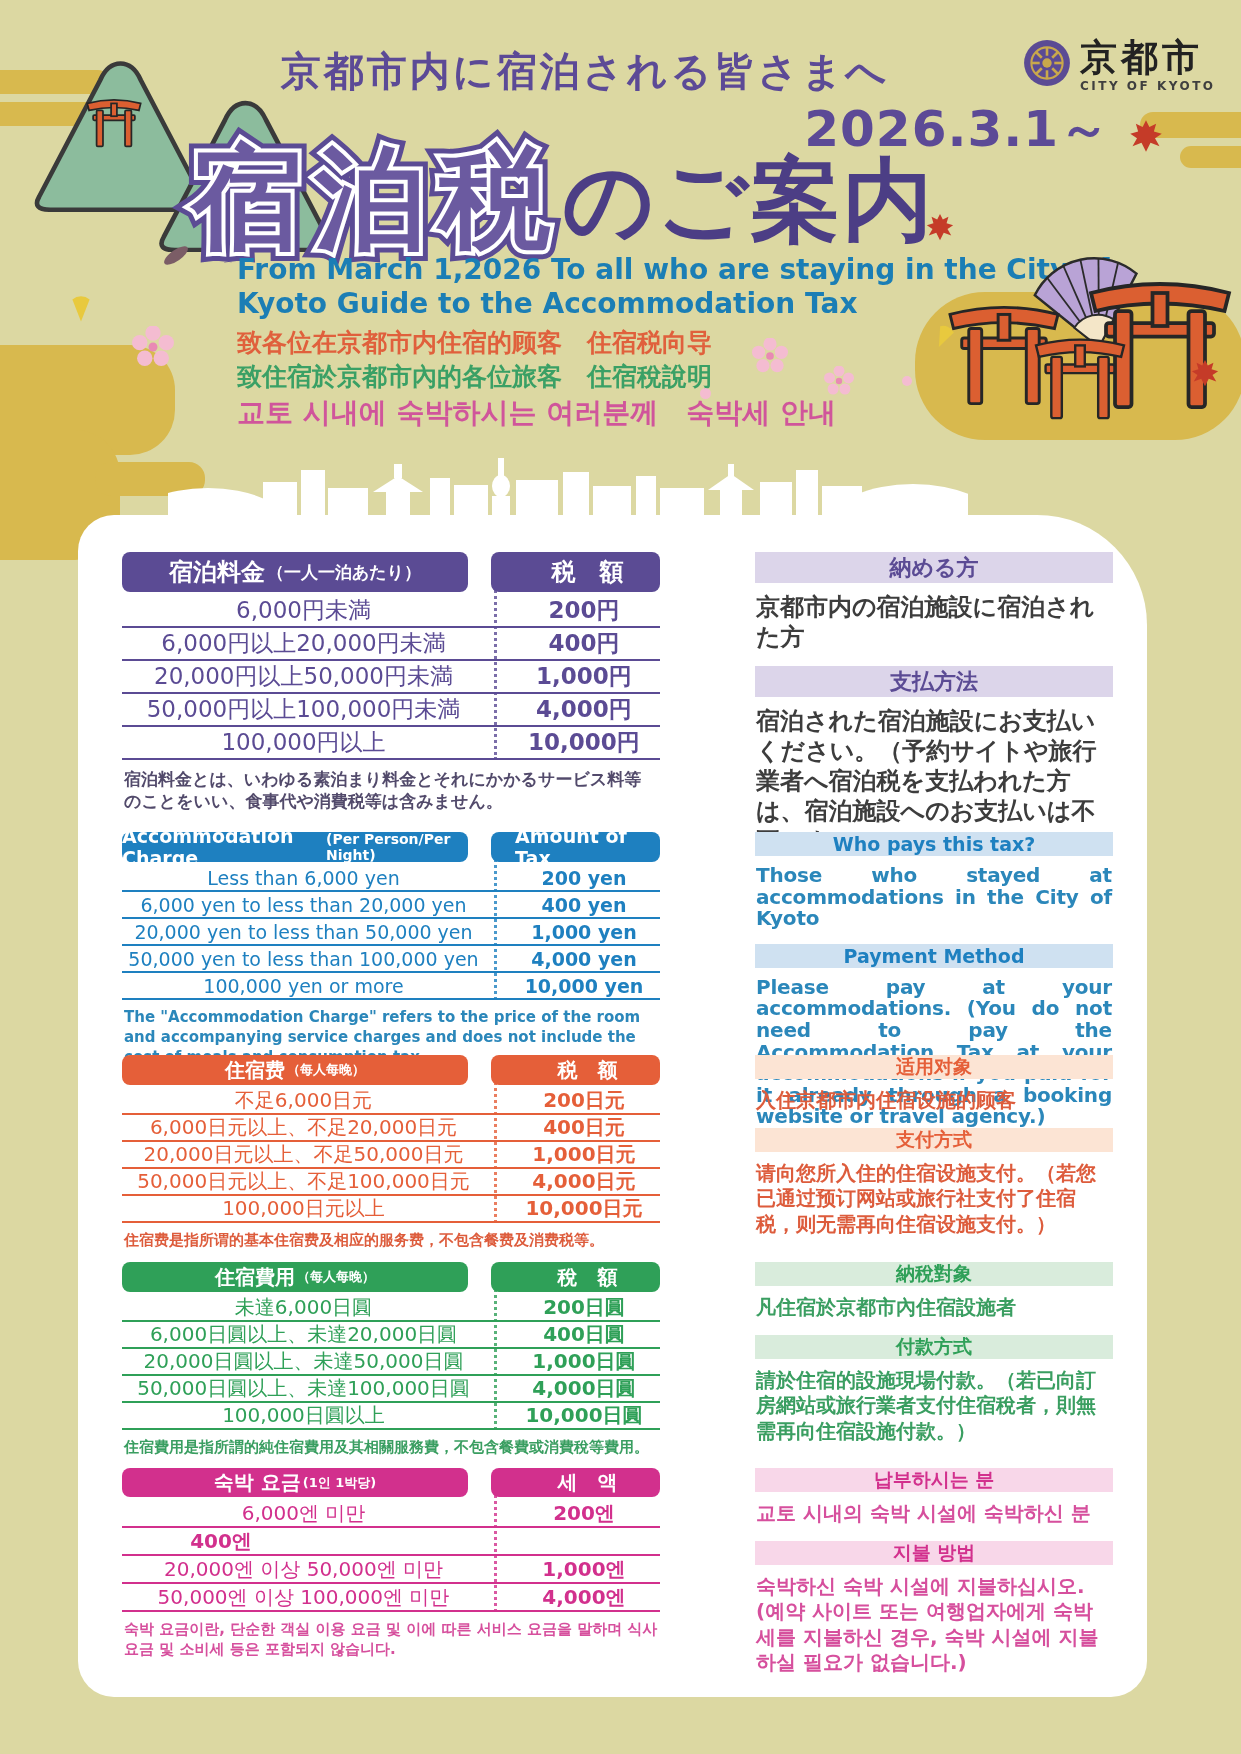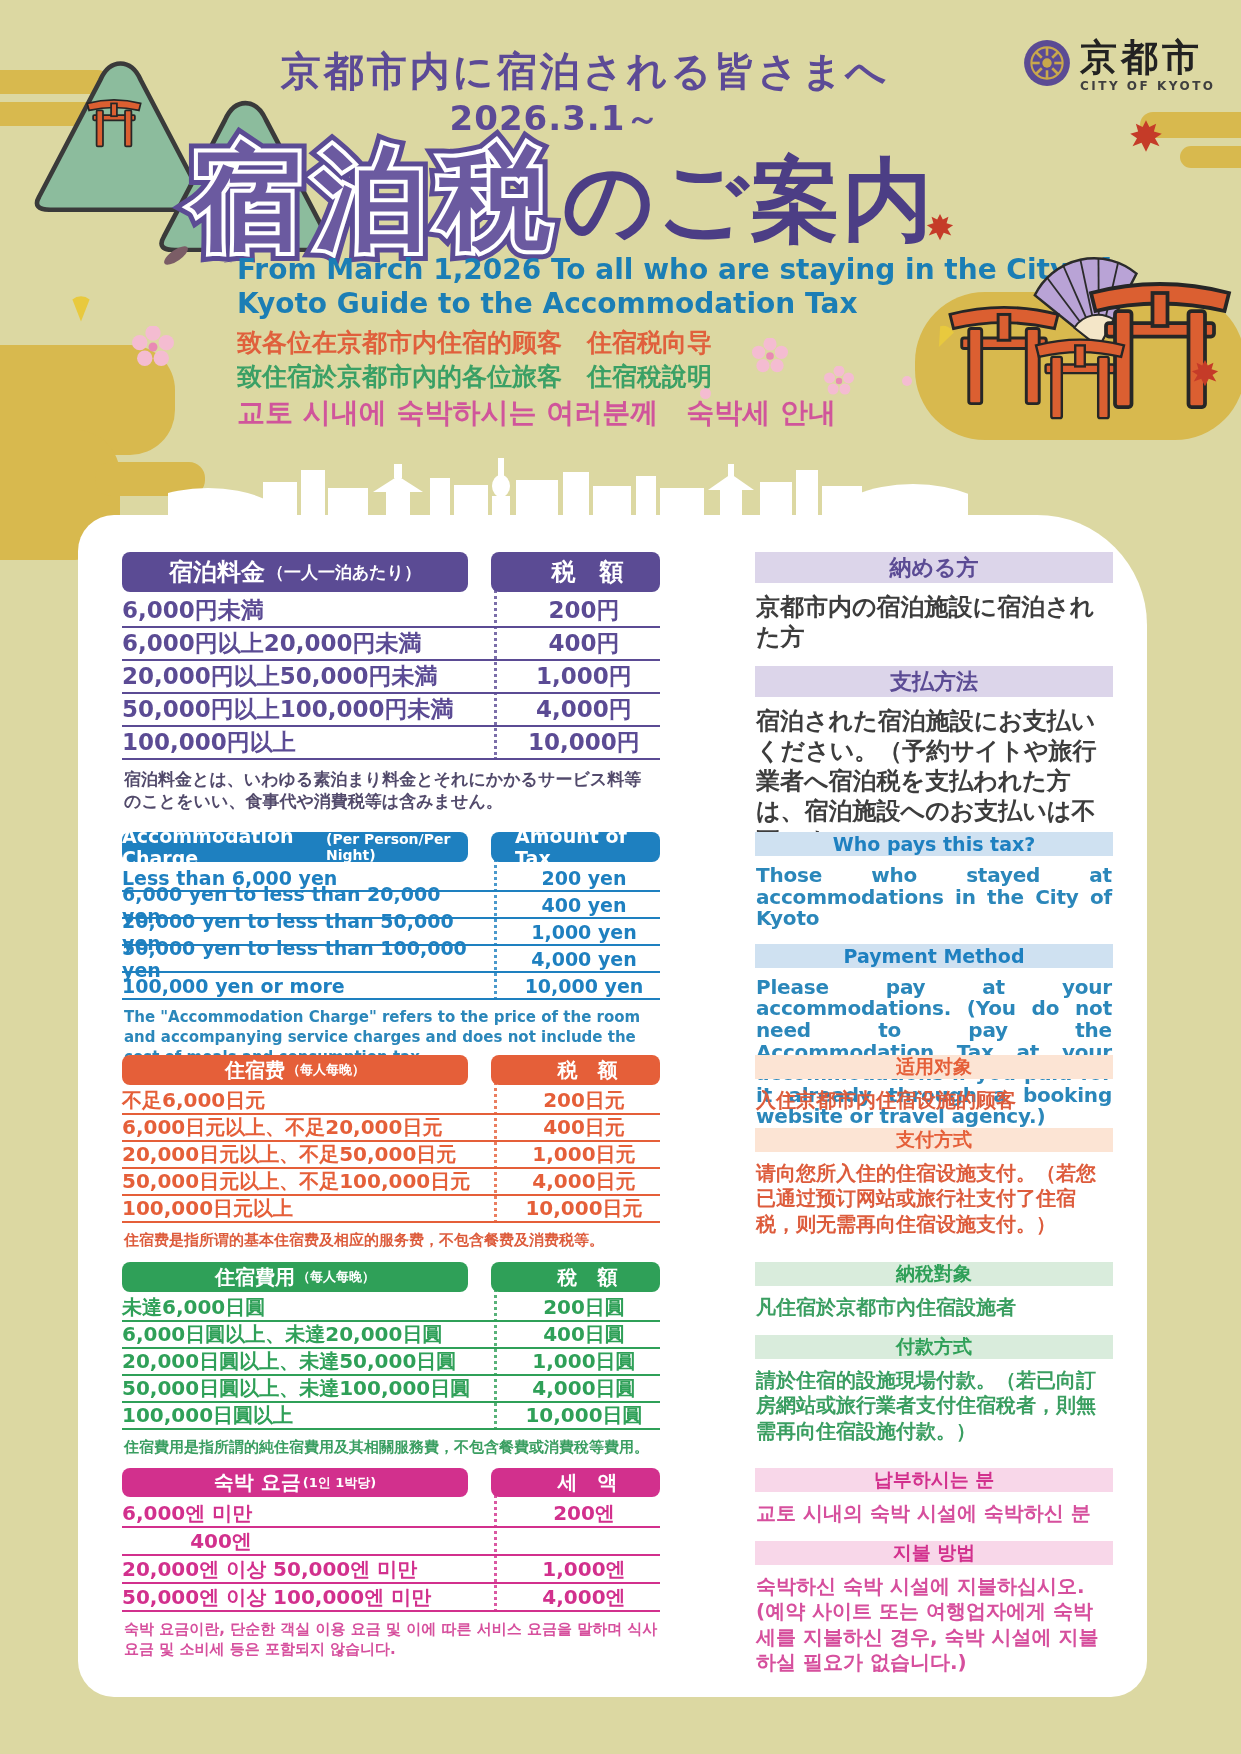--- a/index.html
+++ b/index.html
@@ -11,22 +11,22 @@
   .mt { position:absolute; }
   .mt svg { display:block; }
   .mt-char { position:absolute; font-size:62px; font-weight:900; color:#d9a848;
              text-shadow:-2px 0 #3a3a3a,2px 0 #3a3a3a,0 -2px #3a3a3a,0 2px #3a3a3a; }
   .torii { position:absolute; }
   .fan { position:absolute; transform:rotate(-12deg); }
   .leafdot { position:absolute; border-radius:50%; }
 
   .tagline { position:absolute; top:44px; left:0; width:1170px; text-align:center;
              font-size:40px; font-weight:800; color:#5c4a96; letter-spacing:3px; }
-  .dateline { position:absolute; top:96px; left:0; width:1110px; text-align:center;
-              font-size:34px; font-weight:800; color:#5c4a96; letter-spacing:1px; }
+  .dateline { position:absolute; top:96px; left:0; width:1110px; text-align:right;
+              font-size:50px; font-weight:800; color:#5c4a96; letter-spacing:1px; }
   .titleline { position:absolute; top:142px; left:0; width:1125px; text-align:center; white-space:nowrap; }
   .bubble { position:relative; display:inline-block; font-size:112px; font-weight:900;
             letter-spacing:12px; line-height:1; }
   .bubble span { display:inline-block; }
   .bl1 { color:#5b4b94; -webkit-text-stroke:18px #5b4b94; }
   .bl2 { position:absolute; left:0; top:0; color:#fff; -webkit-text-stroke:8px #fff; }
   .bl3 { position:absolute; left:0; top:0; color:#6b5aa0; }
   .title-rest { display:inline-block; font-size:90px; font-weight:900; color:#4c3e85;
                 letter-spacing:2px; vertical-align:baseline; position:relative; top:-6px; }
 
@@ -66,21 +66,21 @@
 
   .t-col { width:538px; }
   .t-body { position:relative; }
   .t-head { display:flex; margin-bottom:3px; }
   .pill { background:var(--acc); color:#fff; border-radius:8px; display:flex; align-items:center;
           justify-content:center; height:var(--hh); font-weight:700; font-size:var(--hfs); gap:2px; }
   .pill-l { width:363px; }
   .pill-r { width:152px; margin-left:23px;padding-left:24px; }
   .pill .paren { font-size:var(--pfs); }
   .t-row { display:flex; border-bottom:2px solid var(--acc); height:var(--rh); align-items:center; }
-  .t-row .c1 { width:363px; color:var(--acc); font-weight:700; font-size:var(--rfs); }
+  .t-row .c1 { width:363px; text-align:center; color:var(--acc); font-weight:400; font-size:var(--rfs); }
   .t-row .c2 { width:152px; margin-left:23px; text-align:center; color:var(--acc); font-weight:700; font-size:var(--rfs); }
   .dots { position:absolute; left:372px; top:3px; bottom:0; width:0;
           border-left:3px dotted var(--acc); opacity:.8; }
   .t-note { margin:8px 2px 0; color:var(--notec); font-size:var(--nfs); font-weight:600; line-height:1.32; }
 
   .i-col { width:358px; }
   .band { height:var(--bandh); background:var(--band); color:var(--acc); font-weight:700;
           font-size:var(--bandfs); display:flex; align-items:center; justify-content:center; }
   .i-body { margin:9px 1px 14px; color:var(--bodyc); font-weight:700; font-size:var(--bfs); line-height:1.28; }
   .sec-ja .i-body { line-height:1.25; }

